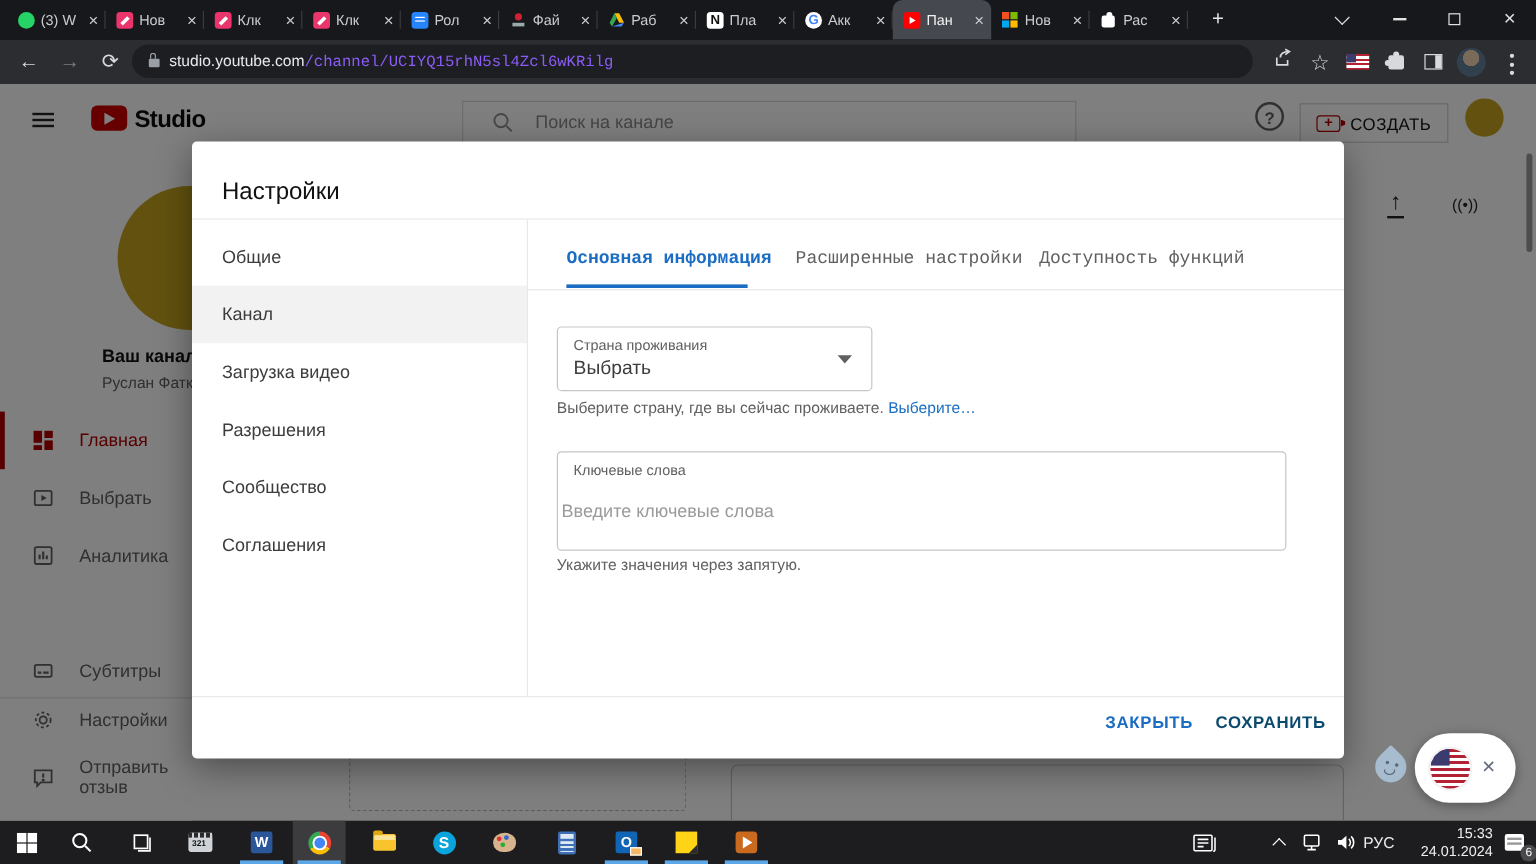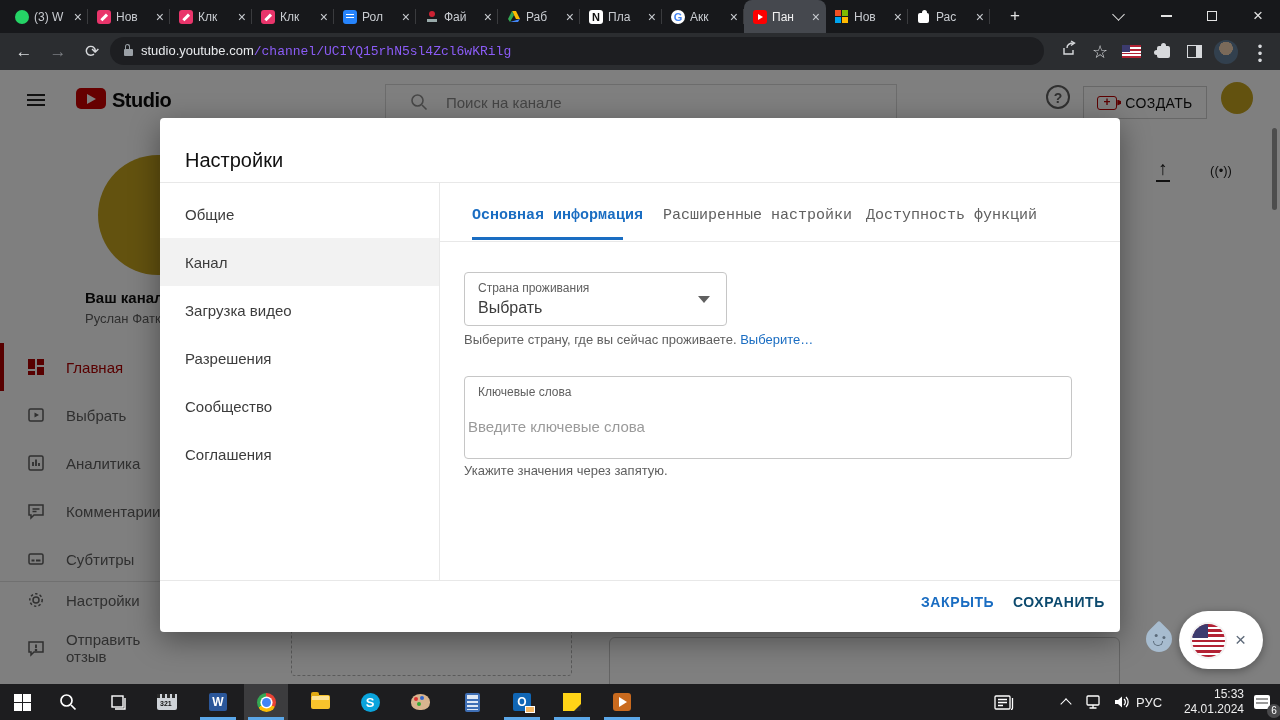--- a/index.html
+++ b/index.html
@@ -255,27 +255,20 @@
           </svg></span>
       <span>Выбрать</span>
     </div>
     <div class="sb-item" style="top:313px">
       <span class="sb-ic"><svg width="20" height="20" viewBox="0 0 20 20" fill="none" stroke="#606060" stroke-width="1.5">
             <rect x="3" y="3" width="14" height="14" rx="1.5"></rect>
             <path d="M7 13V9M10 13V6.5M13 13v-3" stroke-width="1.8"></path>
           </svg></span>
       <span>Аналитика</span>
     </div>
-    <div class="sb-item" style="top:361px">
-      <span class="sb-ic"><svg width="20" height="20" viewBox="0 0 20 20" fill="none" stroke="#606060" stroke-width="1.5">
-            <path d="M3 4h14v10H8l-3 3v-3H3z"></path>
-            <path d="M6.5 8h7M6.5 10.5h4"></path>
-          </svg></span>
-      <span>Комментарии</span>
-    </div>
     <div class="sb-item" style="top:409px">
       <span class="sb-ic"><svg width="20" height="20" viewBox="0 0 20 20" fill="none" stroke="#606060" stroke-width="1.5">
             <rect x="3" y="5" width="14" height="10" rx="1.5"></rect>
             <path d="M5.5 11.5h3M10 11.5h4.5" stroke-width="1.8"></path>
           </svg></span>
       <span>Субтитры</span>
     </div>
     <div class="abs" style="left:0;top:455px;width:160px;height:1px;background:#e0e0e0"></div>
     <div class="sb-item" style="top:450px">
       <span class="sb-ic"><svg width="20" height="20" viewBox="0 0 20 20" fill="none" stroke="#606060" stroke-width="1.5">

